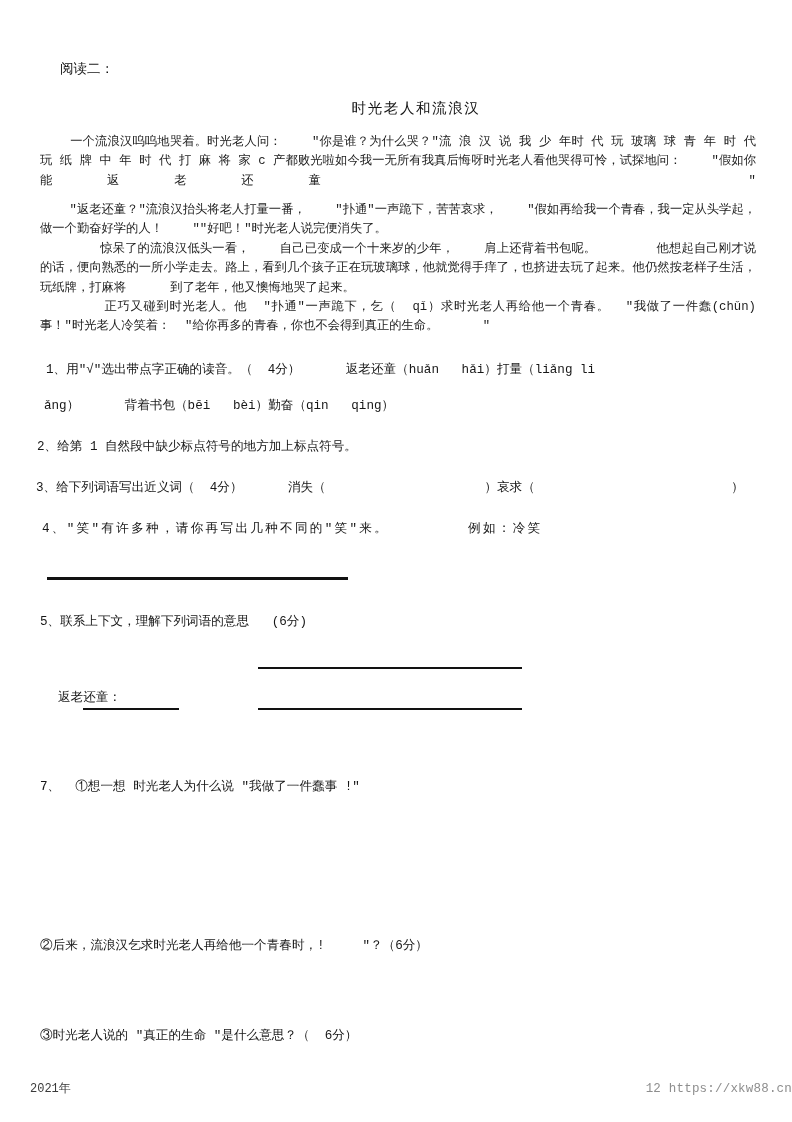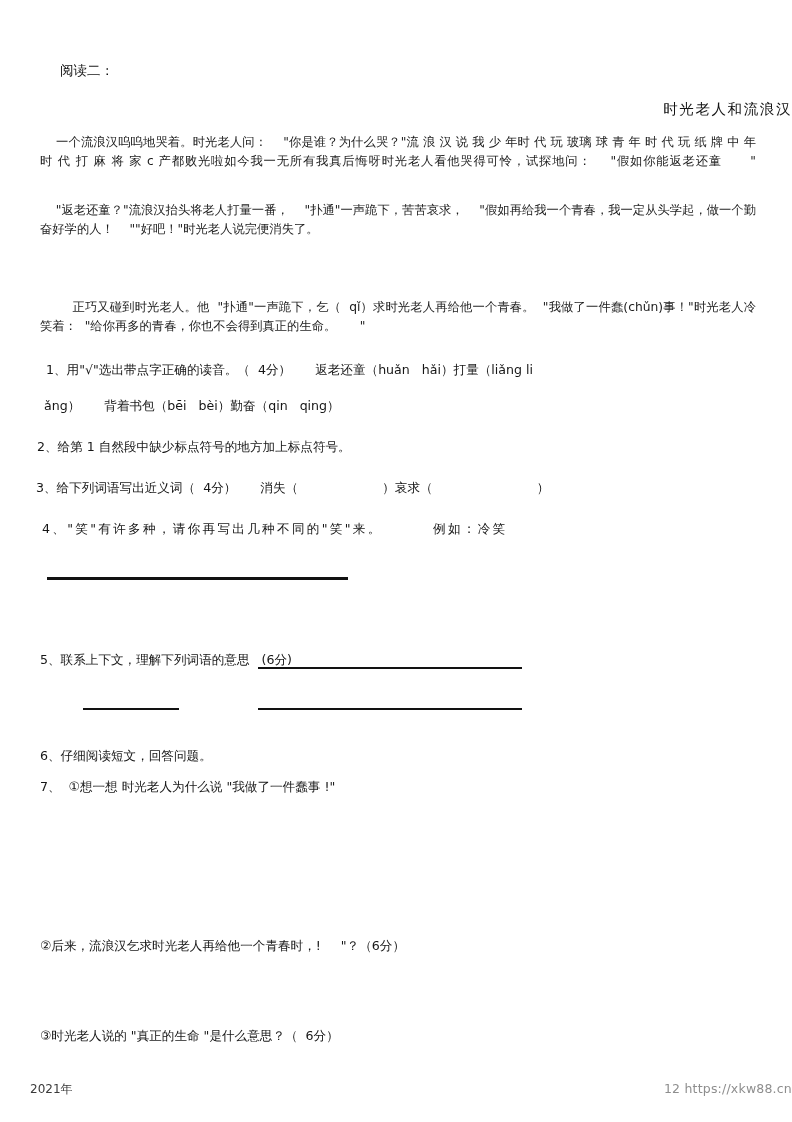--- a/index.html
+++ b/index.html
@@ -14,37 +14,38 @@
     position: relative;
     overflow: hidden;
     font-family: "DejaVu Sans", "Liberation Sans", sans-serif;
     color: #1a1a1a;
     -webkit-font-smoothing: antialiased;
   }
   .page {
     position: absolute;
     inset: 0;
     padding: 12px;
+    font-family: Liberation Mono, monospace;
   }
 
   .section-label {
     position: absolute;
     left: 60px;
     top: 60px;
     font-size: 13.5px;
     line-height: 20px;
     color: #141414;
   }
 
   .doc-title {
     position: absolute;
     left: 0;
     right: 0;
     top: 98px;
-    text-align: right;
+    text-align: center;
     font-size: 14.5px;
     line-height: 22px;
     color: #141414;
     letter-spacing: 1.6px;
     padding-left: 40px;
   }
 
   
   .story {
     position: absolute;
@@ -81,21 +82,21 @@
     white-space: pre-wrap;
   }
   .q-wide {
     letter-spacing: 0.2px;
   }
   .q1a  { top: 360px; left: 46px; }
   .q1b  { top: 396px; left: 44px; }
   .q2   { top: 437px; left: 37px; }
   .q3   { top: 478px; left: 36px; width: 720px; }
   .q4   { top: 519px; left: 42px; letter-spacing: 2.3px; }
-  .q5   { top: 612px; left: 40px; margin-top: 38px; }
+  .q5   { top: 612px; left: 40px; }
   .q5a  { top: 647px; left: 58px; letter-spacing: 1.4px; }
   .q5b  { top: 688px; left: 58px; }
   .q6   { top: 746px; left: 40px; }
   .q7   { top: 777px; left: 40px; }
   .q7sub1 { top: 858px; left: 40px; }
   .q7sub2 { top: 936px; left: 40px; }
   .q7sub3 { top: 1026px; left: 40px; }
 
   
   .rule {
@@ -158,20 +159,23 @@
   <div class="doc-title">时光老人和流浪汉</div>
 
   <div class="story para-1">
     <p class="spread">    一个流浪汉呜呜地哭着。时光老人问：    "你是谁？为什么哭？"流 浪 汉 说 我 少 年时 代 玩 玻璃 球 青 年 时 代 玩 纸 牌 中 年 时 代 打 麻 将 家 c 产都败光啦如今我一无所有我真后悔呀时光老人看他哭得可怜，试探地问：    "假如你能返老还童      "</p>
   </div>
 
   <div class="story para-2">
     <p>    "返老还童？"流浪汉抬头将老人打量一番，    "扑通"一声跪下，苦苦哀求，    "假如再给我一个青春，我一定从头学起，做一个勤奋好学的人！    ""好吧！"时光老人说完便消失了。</p>
   </div>
 
+  <div class="story para-3">
+    <p>        惊呆了的流浪汉低头一看，    自己已变成一个十来岁的少年，    肩上还背着书包呢。        他想起自己刚才说的话，便向熟悉的一所小学走去。路上，看到几个孩子正在玩玻璃球，他就觉得手痒了，也挤进去玩了起来。他仍然按老样子生活，玩纸牌，打麻将      到了老年，他又懊悔地哭了起来。</p>
+  </div>
 
   <div class="story para-4">
     <p>        正巧又碰到时光老人。他  "扑通"一声跪下，乞（  qǐ）求时光老人再给他一个青春。  "我做了一件蠢(chǔn)事！"时光老人冷笑着：  "给你再多的青春，你也不会得到真正的生命。      "</p>
   </div>
 
   <div class="q q1a">1、用"√"选出带点字正确的读音。（  4分）      返老还童（huǎn   hǎi）打量（liǎng li</div>
 
   <div class="q q1b">ǎng）      背着书包（bēi   bèi）勤奋（qin   qing）</div>
 
   <div class="q q2">2、给第 1 自然段中缺少标点符号的地方加上标点符号。</div>
@@ -179,24 +183,24 @@
   <div class="q q3">3、给下列词语写出近义词（  4分）      消失（                     ）哀求（                          ）</div>
 
   <div class="q q4 q-wide">4、"笑"有许多种，请你再写出几种不同的"笑"来。        例如：冷笑</div>
 
   <div class="rule rule-q4"></div>
 
   <div class="q q5">5、联系上下文，理解下列词语的意思   (6分)</div>
 
   <div class="rule rule-q5a"></div>
 
+  <div class="q q5b">返老还童：</div>
   <div class="rule rule-q5b-left"></div>
   <div class="rule rule-q5b-right"></div>
 
-  <div class="q q6">6、仔细阅读短文，回答问题。</div>
 
   <div class="q q7">7、  ①想一想 时光老人为什么说 "我做了一件蠢事 !"</div>
 
 
   <div class="q q7sub2">②后来，流浪汉乞求时光老人再给他一个青春时，!     "？（6分）</div>
 
   <div class="q q7sub3">③时光老人说的 "真正的生命 "是什么意思？（  6分）</div>
 
   <div class="footer-year">2021年</div>
 

